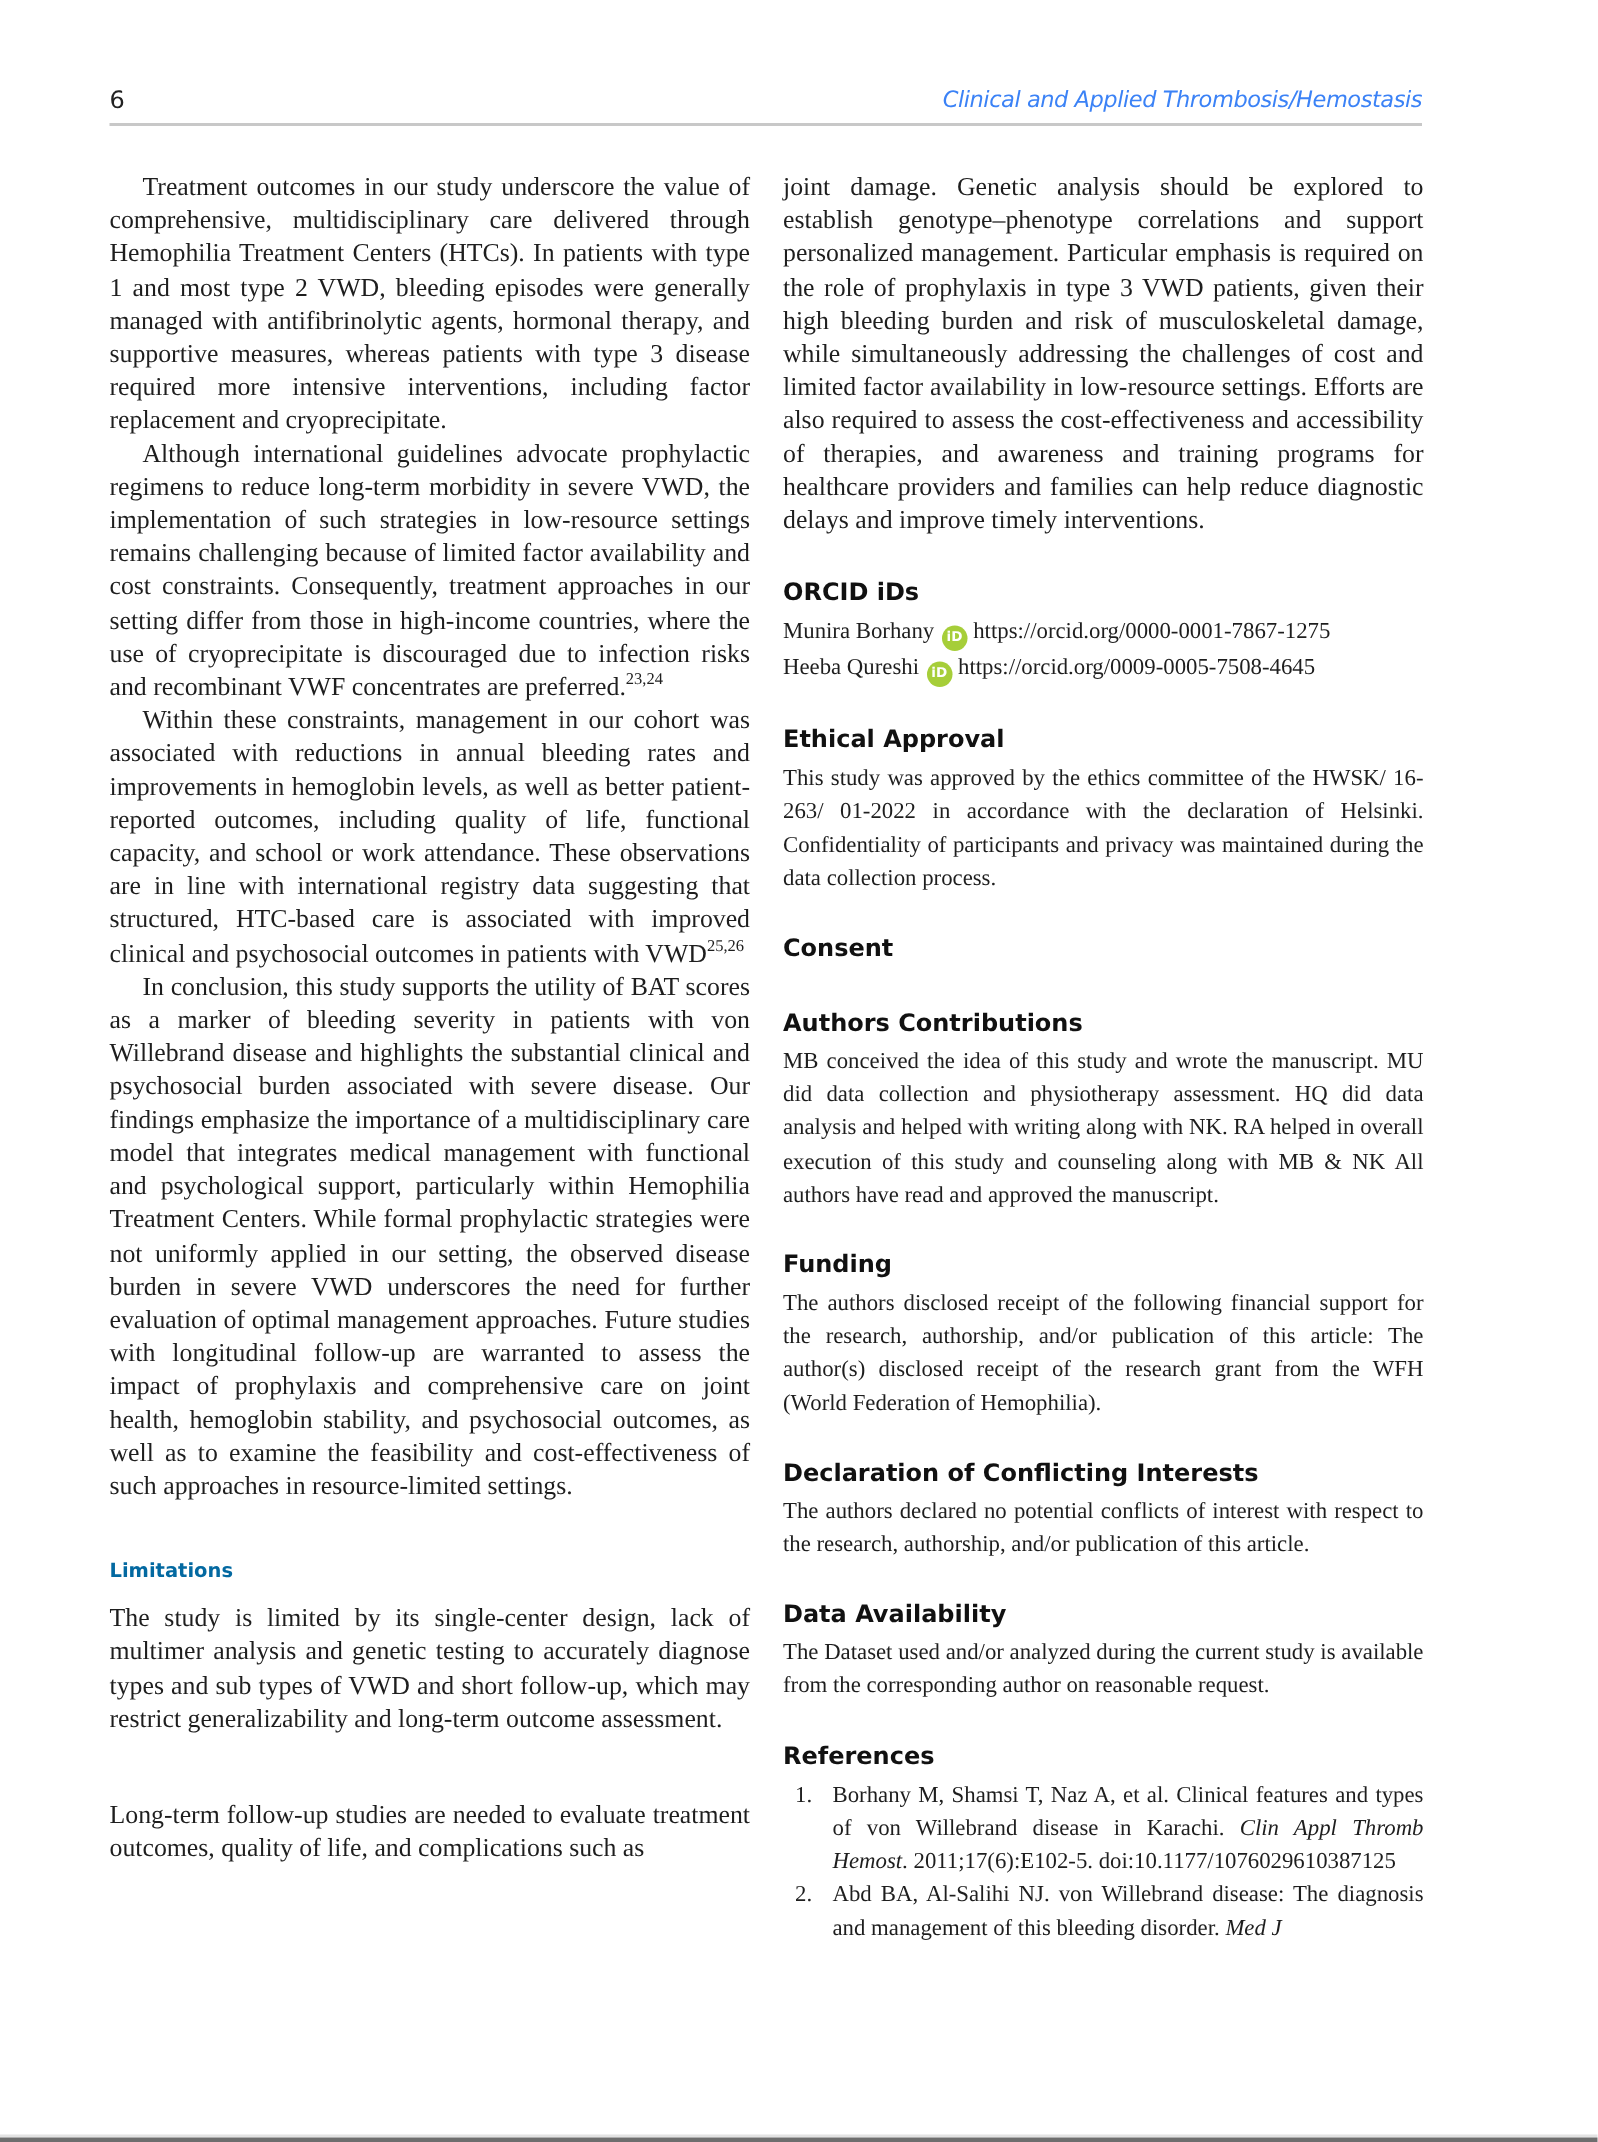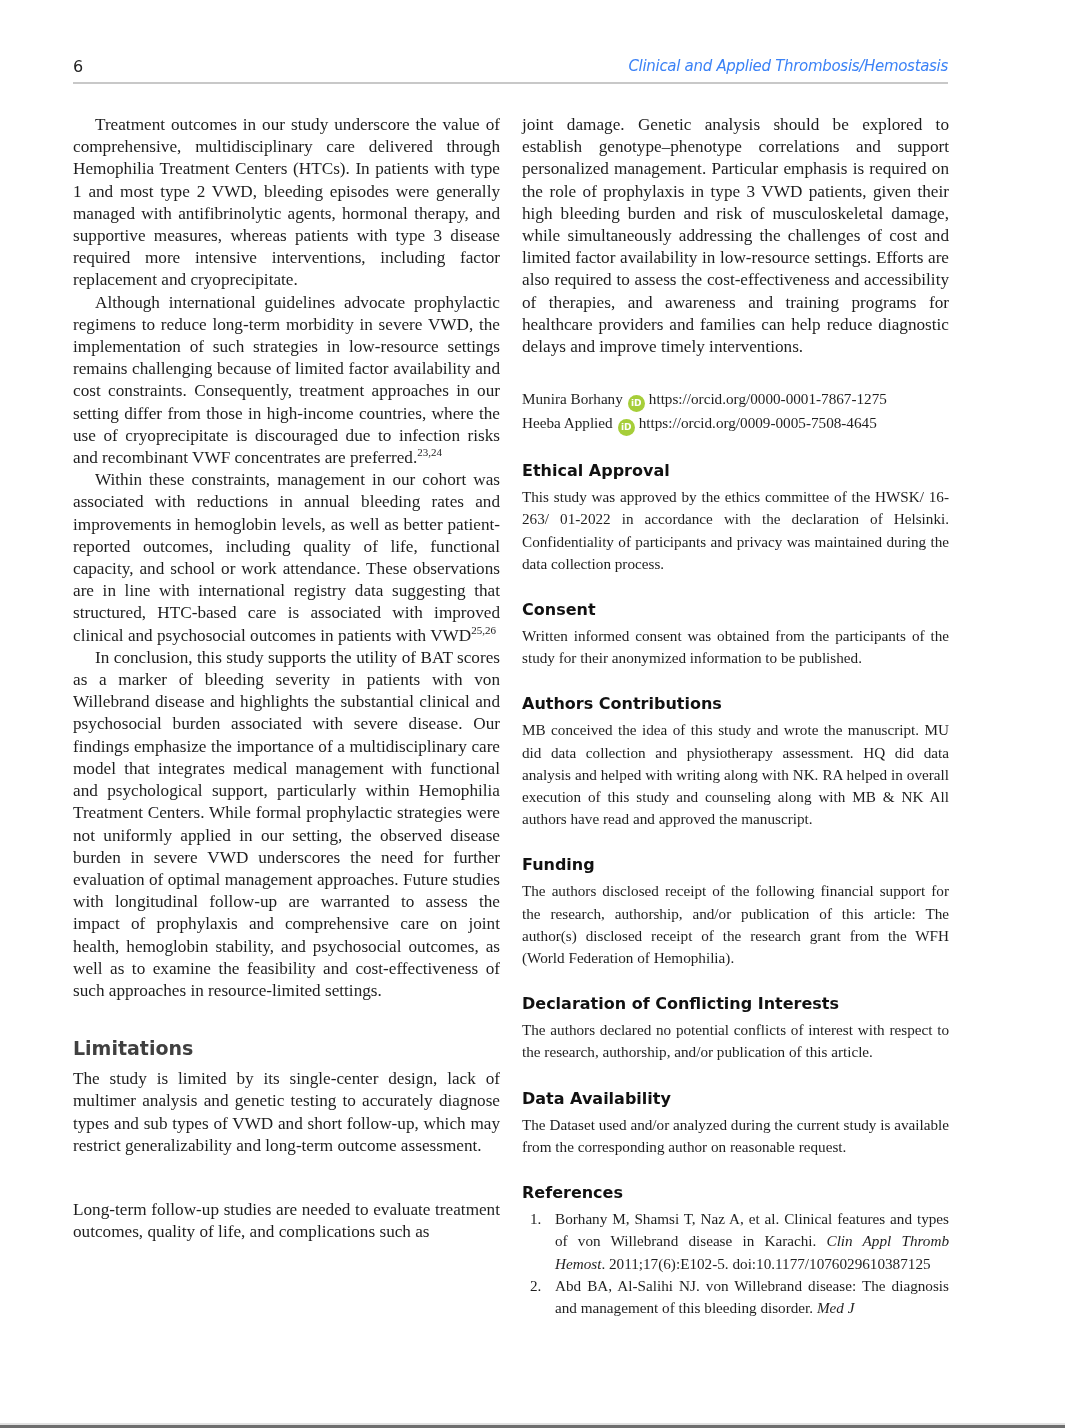--- a/index.html
+++ b/index.html
@@ -10,21 +10,21 @@
   .hdr .jtitle { position: absolute; right: 0; top: 0; font-family: "DejaVu Sans", sans-serif; font-style: italic; font-size: 15px; color: #3b82f6; letter-spacing: -0.3px; }
   .hdr-rule { position: absolute; left: 73px; right: 117px; top: 82px; height: 2px; background: #c8c8c8; }
 
   .col { position: absolute; top: 114px; width: 427px; font-family: "Liberation Serif", serif; font-size: 17.2px; line-height: 22.2px; color: #1e1e1e; }
   .col-left { left: 73px; }
   .col-right { left: 522px; }
   .col p { margin: 0; text-align: justify; hyphens: manual; }
   .col p.ind { text-indent: 22px; }
   sup { font-size: 11px; line-height: 0; vertical-align: 7px; }
 
-  .h-big { font-family: "DejaVu Sans", sans-serif; font-weight: bold; font-size: 19px; line-height: 24px; color: #404040; margin: 0; }
+  .h-big { font-family: "DejaVu Sans", sans-serif; font-weight: bold; font-size: 13px; line-height: 24px; color: #0369a1; margin: 0; }
   .h-small { font-family: "DejaVu Sans", sans-serif; font-weight: bold; font-size: 16px; line-height: 22px; color: #111; margin: 0; }
   .small { font-size: 15.2px; line-height: 22.2px; }
 
   .orcid-line { white-space: nowrap; font-size: 15.2px; line-height: 22.2px; }
   .orcid-icon { display: inline-block; width: 17px; height: 17px; border-radius: 50%; background: #a6ce39; color: #fff; font-family: "DejaVu Sans", sans-serif; font-size: 9px; font-weight: bold; line-height: 17px; text-align: center; vertical-align: -2px; margin: 0 4px 0 5px; }
 
   .refs { margin: 0; padding: 0; list-style: none; }
   .refs li { position: relative; padding-left: 33px; font-size: 15.2px; line-height: 22.2px; text-align: justify; }
   .refs li .rn { position: absolute; left: 8px; top: 0; }
   .refs li em { font-style: italic; }
@@ -56,37 +56,37 @@
 
     <div style="height:34px"></div>
     <div style="height:8px"></div>
     <p>Long-term follow-up studies are needed to evaluate treatment outcomes, quality of life, and complications such as</p>
   </div>
 
   <div class="col col-right">
     <p>joint damage. Genetic analysis should be explored to establish genotype–phenotype correlations and support personalized management. Particular emphasis is required on the role of prophylaxis in type 3 VWD patients, given their high bleeding burden and risk of musculoskeletal damage, while simultaneously addressing the challenges of cost and limited factor availability in low-resource settings. Efforts are also required to assess the cost-effectiveness and accessibility of therapies, and awareness and training programs for healthcare providers and families can help reduce diagnostic delays and improve timely interventions.</p>
 
     <div style="height:26px"></div>
+    <h3 class="h-small">ORCID iDs</h3>
     <div style="height:4px"></div>
     <div class="orcid-line">
       <span>Munira Borhany</span><span class="orcid-icon" style="background: rgb(166, 206, 57);">iD</span><span>https://orcid.org/0000-0001-7867-1275</span>
     </div>
     <div class="orcid-line">
-      <span>Heeba Applied</span><span class="orcid-icon" style="background: rgb(166, 206, 57);">iD</span><span>https://orcid.org/0009-0005-7508-4645</span>
+      <span>Heeba Qureshi</span><span class="orcid-icon" style="background: rgb(166, 206, 57);">iD</span><span>https://orcid.org/0009-0005-7508-4645</span>
     </div>
 
     <div style="height:24px"></div>
     <h3 class="h-small">Ethical Approval</h3>
     <div style="height:4px"></div>
     <p class="small">This study was approved by the ethics committee of the HWSK/ 16-263/ 01-2022 in accordance with the declaration of Helsinki. Confidentiality of participants and privacy was maintained during the data collection process.</p>
 
     <div style="height:24px"></div>
     <h3 class="h-small">Consent</h3>
     <div style="height:4px"></div>
-    <p class="small">Written informed consent was obtained from the participants of the study for their anonymized information to be published.</p>
 
     <div style="height:24px"></div>
     <h3 class="h-small">Authors Contributions</h3>
     <div style="height:4px"></div>
     <p class="small">MB conceived the idea of this study and wrote the manuscript. MU did data collection and physiotherapy assessment. HQ did data analysis and helped with writing along with NK. RA helped in overall execution of this study and counseling along with MB &amp; NK All authors have read and approved the manuscript.</p>
 
     <div style="height:24px"></div>
     <h3 class="h-small">Funding</h3>
     <div style="height:4px"></div>
     <p class="small">The authors disclosed receipt of the following financial support for the research, authorship, and/or publication of this article: The author(s) disclosed receipt of the research grant from the WFH (World Federation of Hemophilia).</p>

